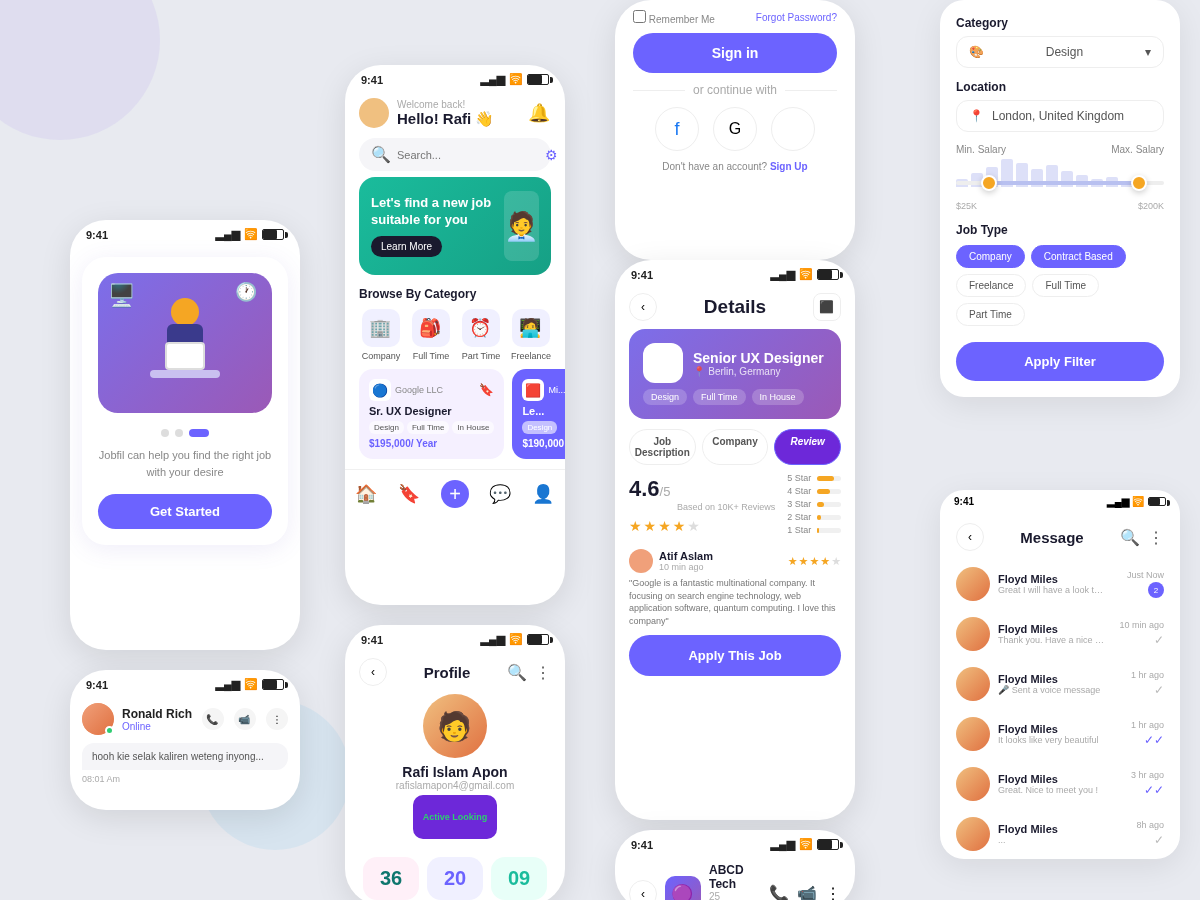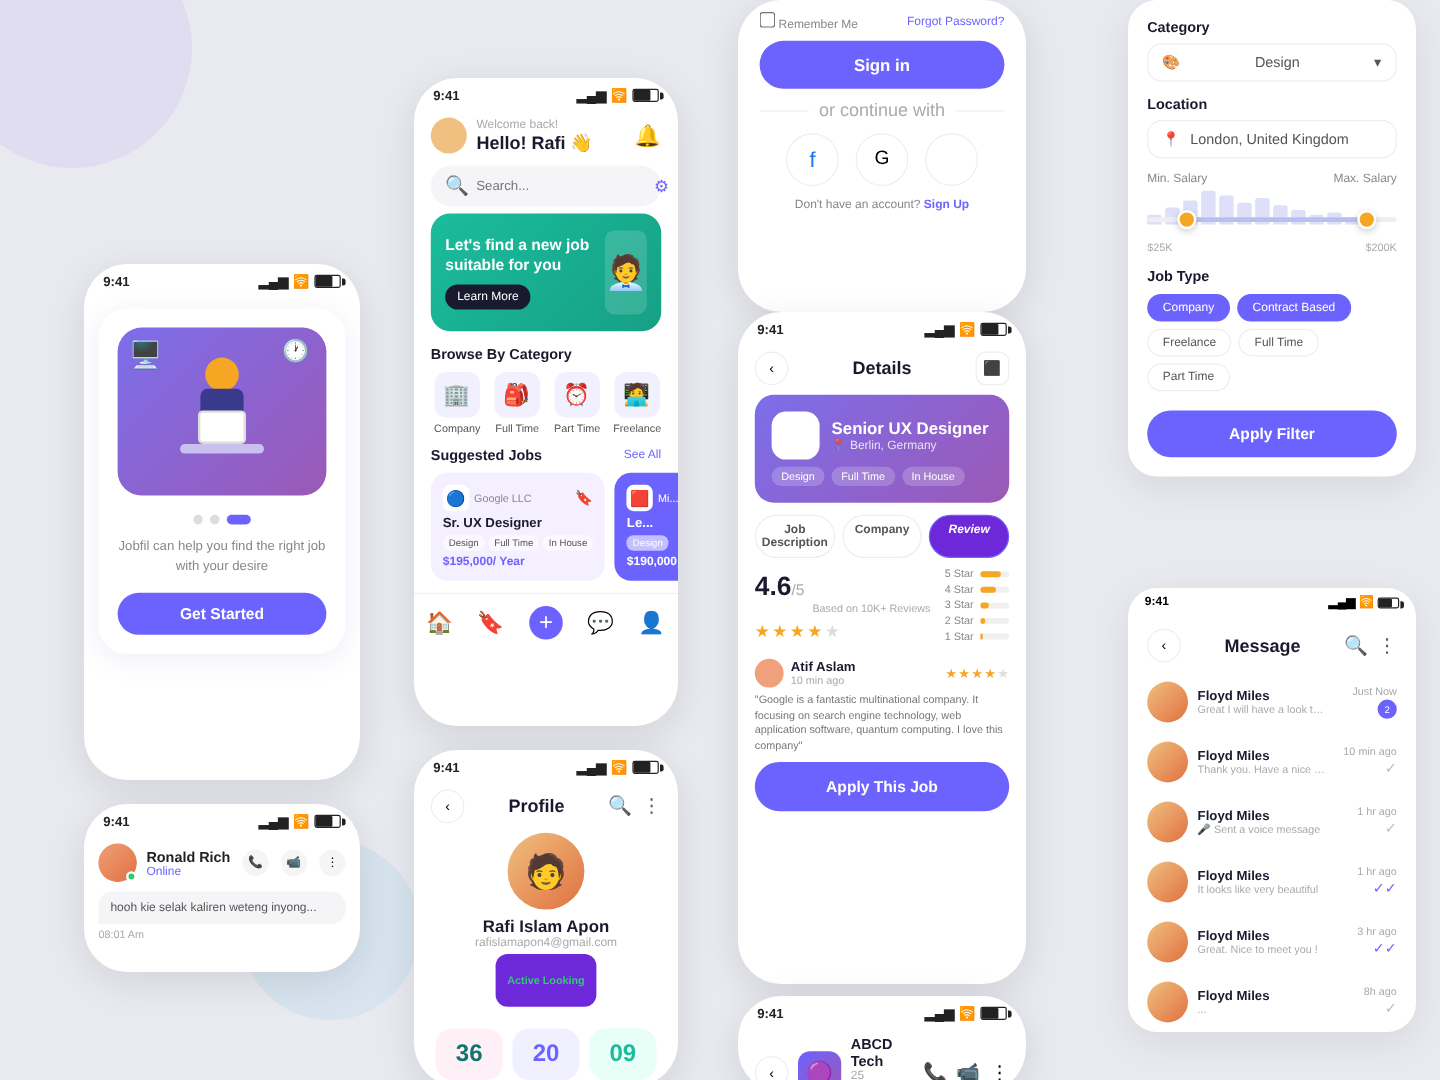--- a/index.html
+++ b/index.html
@@ -197,36 +197,36 @@
       height: 260px;
       left: 615px;
       top: 0px;
     }
     .signin-body { padding: 10px 18px; }
     .checkbox-row { display: flex; justify-content: space-between; align-items: center; margin-bottom: 8px; font-size: 10px; color: #888; }
     .forgot-link { color: #6c63ff; cursor: pointer; }
     .btn-signin { background: #6c63ff; color: #fff; border: none; border-radius: 24px; padding: 12px 0; width: 100%; font-size: 14px; font-weight: 700; cursor: pointer; margin-bottom: 10px; }
     .or-row { display: flex; align-items: center; gap: 8px; margin-bottom: 10px; }
     .or-line { flex: 1; height: 1px; background: #eee; }
-    .or-text { font-size: 15px; color: #aaa; text-align: right; }
+    .or-text { font-size: 12px; color: #aaa; text-align: right; }
     .social-row { display: flex; justify-content: center; gap: 14px; margin-bottom: 10px; }
     .social-btn { width: 44px; height: 44px; border-radius: 50%; border: 1.5px solid #eee; display: flex; align-items: center; justify-content: center; font-size: 18px; cursor: pointer; background: #fff; }
     .no-account { font-size: 10px; color: #888; text-align: center; }
     .signup-link { color: #6c63ff; cursor: pointer; font-weight: 600; }
 
     
     #card-details {
       width: 240px;
       height: 560px;
       left: 615px;
       top: 260px;
     }
     .details-header { display: flex; justify-content: space-between; align-items: center; padding: 8px 14px; }
     .back-btn { width: 28px; height: 28px; border-radius: 50%; border: 1.5px solid #eee; display: flex; align-items: center; justify-content: center; font-size: 12px; cursor: pointer; }
-    .details-title { font-size: 15px; font-weight: 800; color: #1a1a2e; }
+    .details-title { font-size: 19px; font-weight: 800; color: #1a1a2e; }
     .save-btn { width: 28px; height: 28px; border-radius: 8px; border: 1.5px solid #eee; display: flex; align-items: center; justify-content: center; font-size: 12px; cursor: pointer; }
     .job-hero { background: linear-gradient(135deg,#7c6eea,#9b59b6); border-radius: 16px; margin: 0 14px 10px; padding: 14px; color: #fff; }
     .job-hero-header { display: flex; align-items: center; gap: 10px; margin-bottom: 6px; }
     .hero-logo { width: 40px; height: 40px; border-radius: 12px; background: #fff; display: flex; align-items: center; justify-content: center; font-size: 22px; }
     .hero-job-title { font-size: 14px; font-weight: 800; }
     .hero-location { font-size: 10px; opacity: 0.8; }
     .hero-badges { display: flex; gap: 6px; }
     .hero-badge { background: rgba(255,255,255,0.2); border-radius: 8px; padding: 3px 8px; font-size: 9px; color: #fff; }
     .tab-row { display: flex; gap: 6px; padding: 0 14px 8px; }
     .tab-btn { flex: 1; padding: 6px 0; border-radius: 20px; border: 1.5px solid #eee; font-size: 10px; font-weight: 600; cursor: pointer; background: #fff; color: #555; text-align: center; }
@@ -448,24 +448,20 @@
     </div>
     <div class="cat-item">
       <div class="cat-icon-box">⏰</div>
       <span class="cat-label">Part Time</span>
     </div>
     <div class="cat-item">
       <div class="cat-icon-box">🧑‍💻</div>
       <span class="cat-label">Freelance</span>
     </div>
   </div>
-  <div class="suggested-header">
-    <div class="section-title" style="padding:0;">Suggested Jobs</div>
-    <span class="see-all">See All</span>
-  </div>
   <div class="job-cards-row">
     <div class="job-card-mini">
       <div class="job-company">
         <div class="company-logo">🔵</div>
         <span class="company-name">Google LLC</span>
         <span style="margin-left:auto;font-size:12px;color:#bbb;">🔖</span>
       </div>
       <div class="job-title-mini">Sr. UX Designer</div>
       <div class="badges-row">
         <span class="badge-mini">Design</span>

